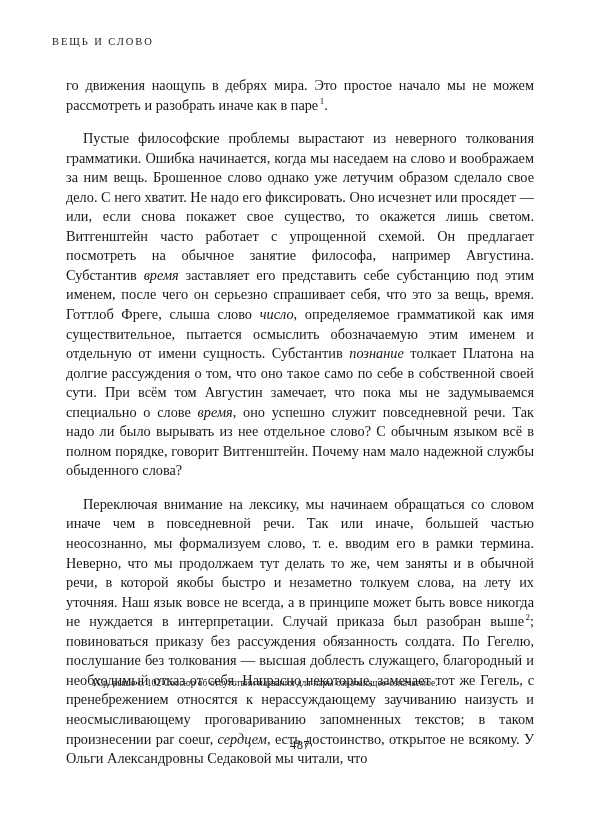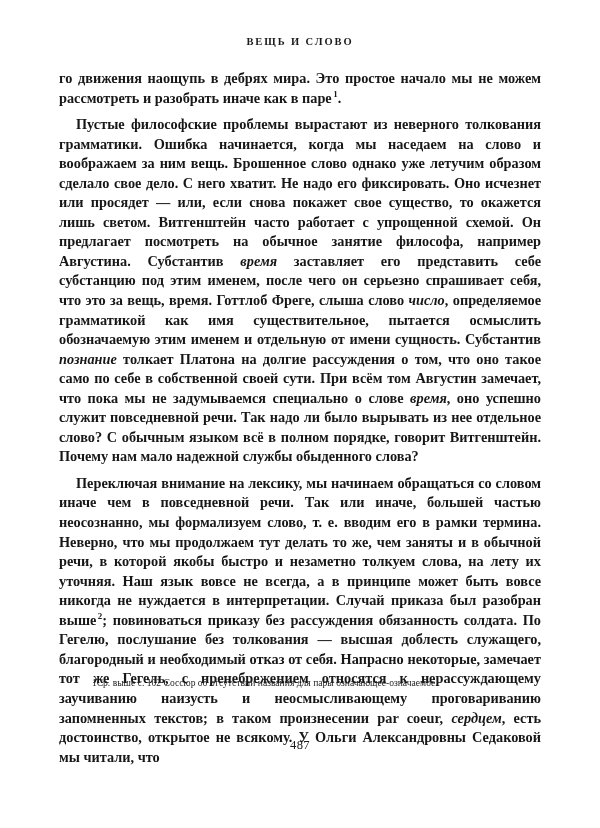--- a/index.html
+++ b/index.html
@@ -19,46 +19,45 @@
     color: #1a1a1a;
     -webkit-font-smoothing: antialiased;
   }
 
   
   .running-head {
     position: absolute;
     top: 36px;
     left: 52px;
     width: 496px;
-    text-align: center;
+    text-align: left;
     font-size: 10.5px;
-    font-weight: 700;
+    font-weight: 400;
     letter-spacing: 1.9px;
     text-transform: uppercase;
     color: #1c1c1c;
     white-space: nowrap;
   }
 
   
   .textblock {
     position: absolute;
     top: 62px;
     left: 52px;
     width: 496px;
     font-size: 14.3px;
     line-height: 19.55px;
     text-align: justify;
     text-justify: inter-word;
     color: #171717;
     hyphens: manual;
   }
   .textblock p {
-    margin: 7px;
+    margin: 14px;
     text-indent: 0;
-    font-weight: bold;
   }
   .textblock p.indent {
     text-indent: 17px;
   }
   .textblock i, .textblock em {
     font-style: italic;
   }
   sup.fnref {
     font-size: 0.62em;
     vertical-align: super;

